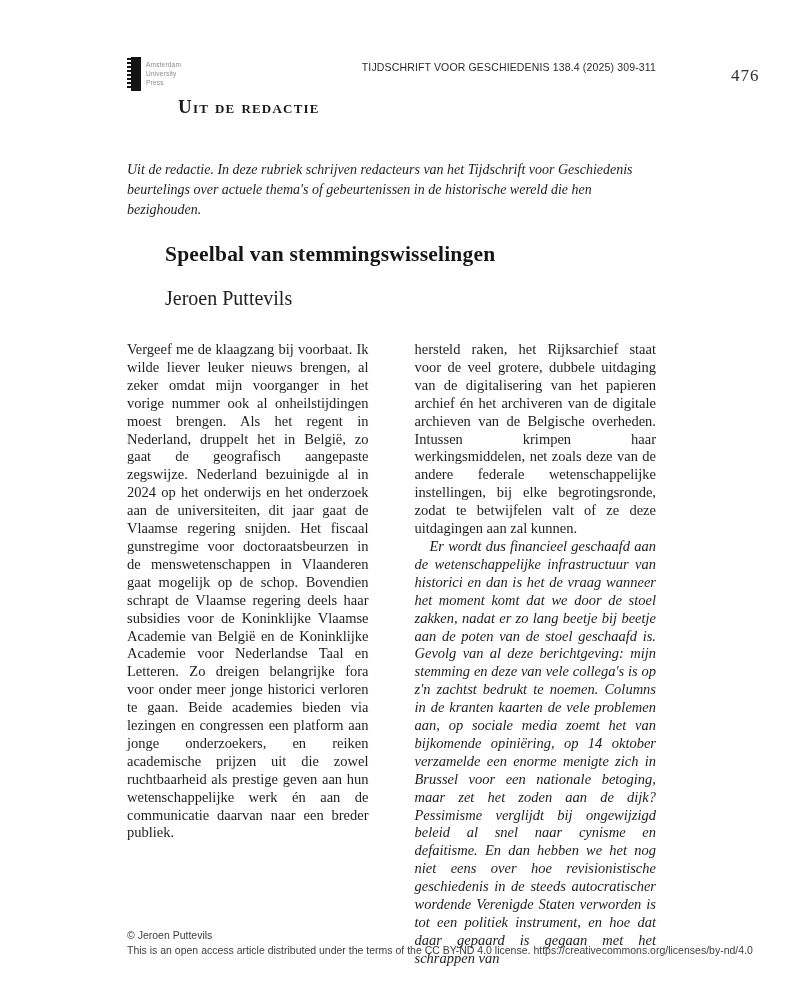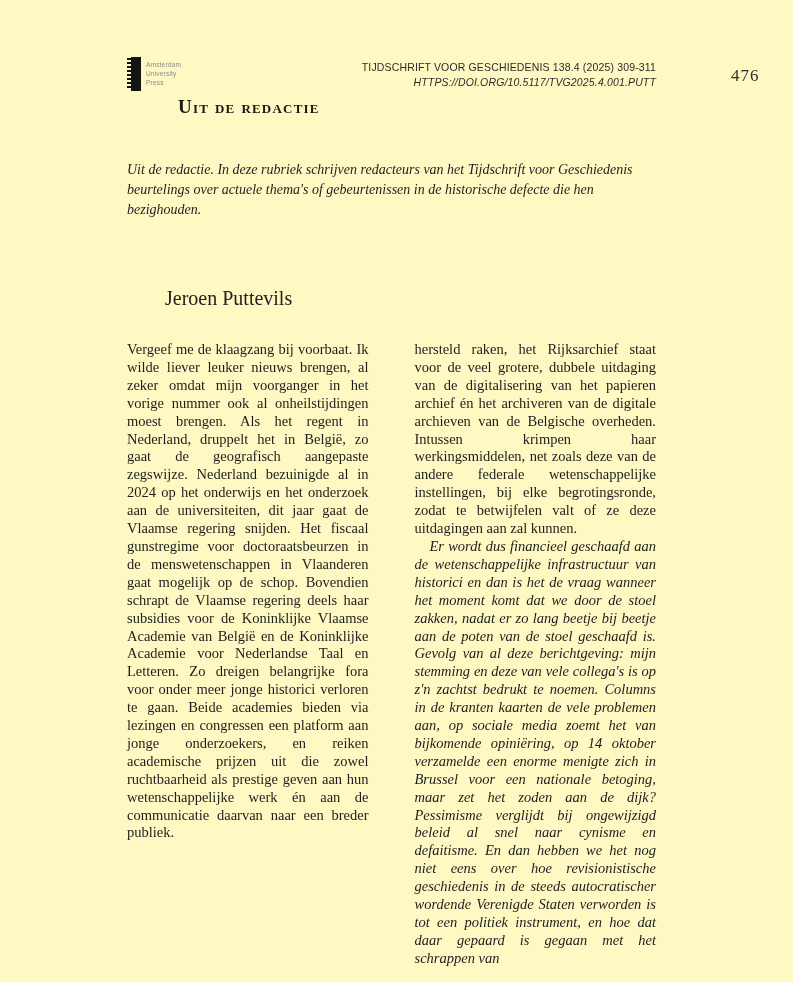--- a/index.html
+++ b/index.html
@@ -1,21 +1,21 @@
 <!DOCTYPE html>
 <html lang="nl"><head>
 <meta charset="utf-8">
 <style>
   html, body { margin: 0; padding: 0; background: #e9e9e9; }
   .page {
     position: relative;
     width: 793px;
     height: 982px;
     margin: 0 auto;
-    background: #fef9c3;
+    background: #ffffff;
     font-family: "Liberation Serif", serif;
     color: #1d1d1d;
     overflow: hidden;
   }
 
   
   .logo {
     position: absolute;
     left: 127px;
     top: 57px;
@@ -149,35 +149,42 @@
     </span>
     <span class="logo-text">
       <span>Amsterdam</span><br>
       <span>University</span><br>
       <span>Press</span>
     </span>
   </div>
 
   <div class="head-right">
     <div>TIJDSCHRIFT VOOR GESCHIEDENIS 138.4 (2025) 309-311</div>
-    <div class="doi">HTTPS://DOI.ORG/10.5117/TVG2025.4.001.PUTT</div>
   </div>
 
   <div class="page-number">476</div>
 
   <h2 class="section-title">Uit de redactie</h2>
 
-  <p class="intro">Uit de redactie. In deze rubriek schrijven redacteurs van het Tijdschrift voor Geschiedenis beurtelings over actuele thema's of gebeurtenissen in de historische defecte die hen bezighouden.</p>
+  <p class="intro">Uit de redactie. In deze rubriek schrijven redacteurs van het Tijdschrift voor Geschiedenis beurtelings over actuele thema's of gebeurtenissen in de historische wereld die hen bezighouden.</p>
 
+  <h1 class="article-title">Speelbal van stemmingswisselingen</h1>
   <div class="author">Jeroen Puttevils</div>
 
   <main class="columns">
     <div class="col">
       <p class="para">Vergeef me de klaagzang bij voorbaat. Ik wilde liever leuker nieuws brengen, al zeker omdat mijn voorganger in het vorige nummer ook al onheilstijdingen moest brengen. Als het regent in Nederland, druppelt het in België, zo gaat de geografisch aangepaste zegswijze. Nederland bezuinigde al in 2024 op het onderwijs en het onderzoek aan de universiteiten, dit jaar gaat de Vlaamse regering snijden. Het fiscaal gunstregime voor doctoraatsbeurzen in de menswetenschappen in Vlaanderen gaat mogelijk op de schop. Bovendien schrapt de Vlaamse regering deels haar subsidies voor de Koninklijke Vlaamse Academie van België en de Koninklijke Academie voor Nederlandse Taal en Letteren. Zo dreigen belangrijke fora voor onder meer jonge historici verloren te gaan. Beide academies bieden via lezingen en congressen een platform aan jonge onderzoekers, en reiken academische prijzen uit die zowel ruchtbaarheid als prestige geven aan hun wetenschappelijke werk én aan de communicatie daarvan naar een breder publiek.</p>
     </div>
     <div class="col">
       <p class="para">hersteld raken, het Rijksarchief staat voor de veel grotere, dubbele uitdaging van de digitalisering van het papieren archief én het archiveren van de digitale archieven van de Belgische overheden. Intussen krimpen haar werkingsmiddelen, net zoals deze van de andere federale wetenschappelijke instellingen, bij elke begrotingsronde, zodat te betwijfelen valt of ze deze uitdagingen aan zal kunnen.</p>
       <p class="para indent">Er wordt dus financieel geschaafd aan de wetenschappelijke infrastructuur van historici en dan is het de vraag wanneer het moment komt dat we door de stoel zakken, nadat er zo lang beetje bij beetje aan de poten van de stoel geschaafd is. Gevolg van al deze berichtgeving: mijn stemming en deze van vele collega's is op z'n zachtst bedrukt te noemen. Columns in de kranten kaarten de vele problemen aan, op sociale media zoemt het van bijkomende opiniëring, op 14 oktober verzamelde een enorme menigte zich in Brussel voor een nationale betoging, maar zet het zoden aan de dijk? Pessimisme verglijdt bij ongewijzigd beleid al snel naar cynisme en defaitisme. En dan hebben we het nog niet eens over hoe revisionistische geschiedenis in de steeds autocratischer wordende Verenigde Staten verworden is tot een politiek instrument, en hoe dat daar gepaard is gegaan met het schrappen van</p>
     </div>
   </main>
 
+  <div class="page-footer">
+    <div>© Jeroen Puttevils</div>
+    <div>
+      <span>This is an open access article distributed under the terms of the CC BY-ND 4.0 license.</span>
+      <span class="url">https://creativecommons.org/licenses/by-nd/4.0</span>
+    </div>
+  </div>
 
 </div>
 
 </body></html>

